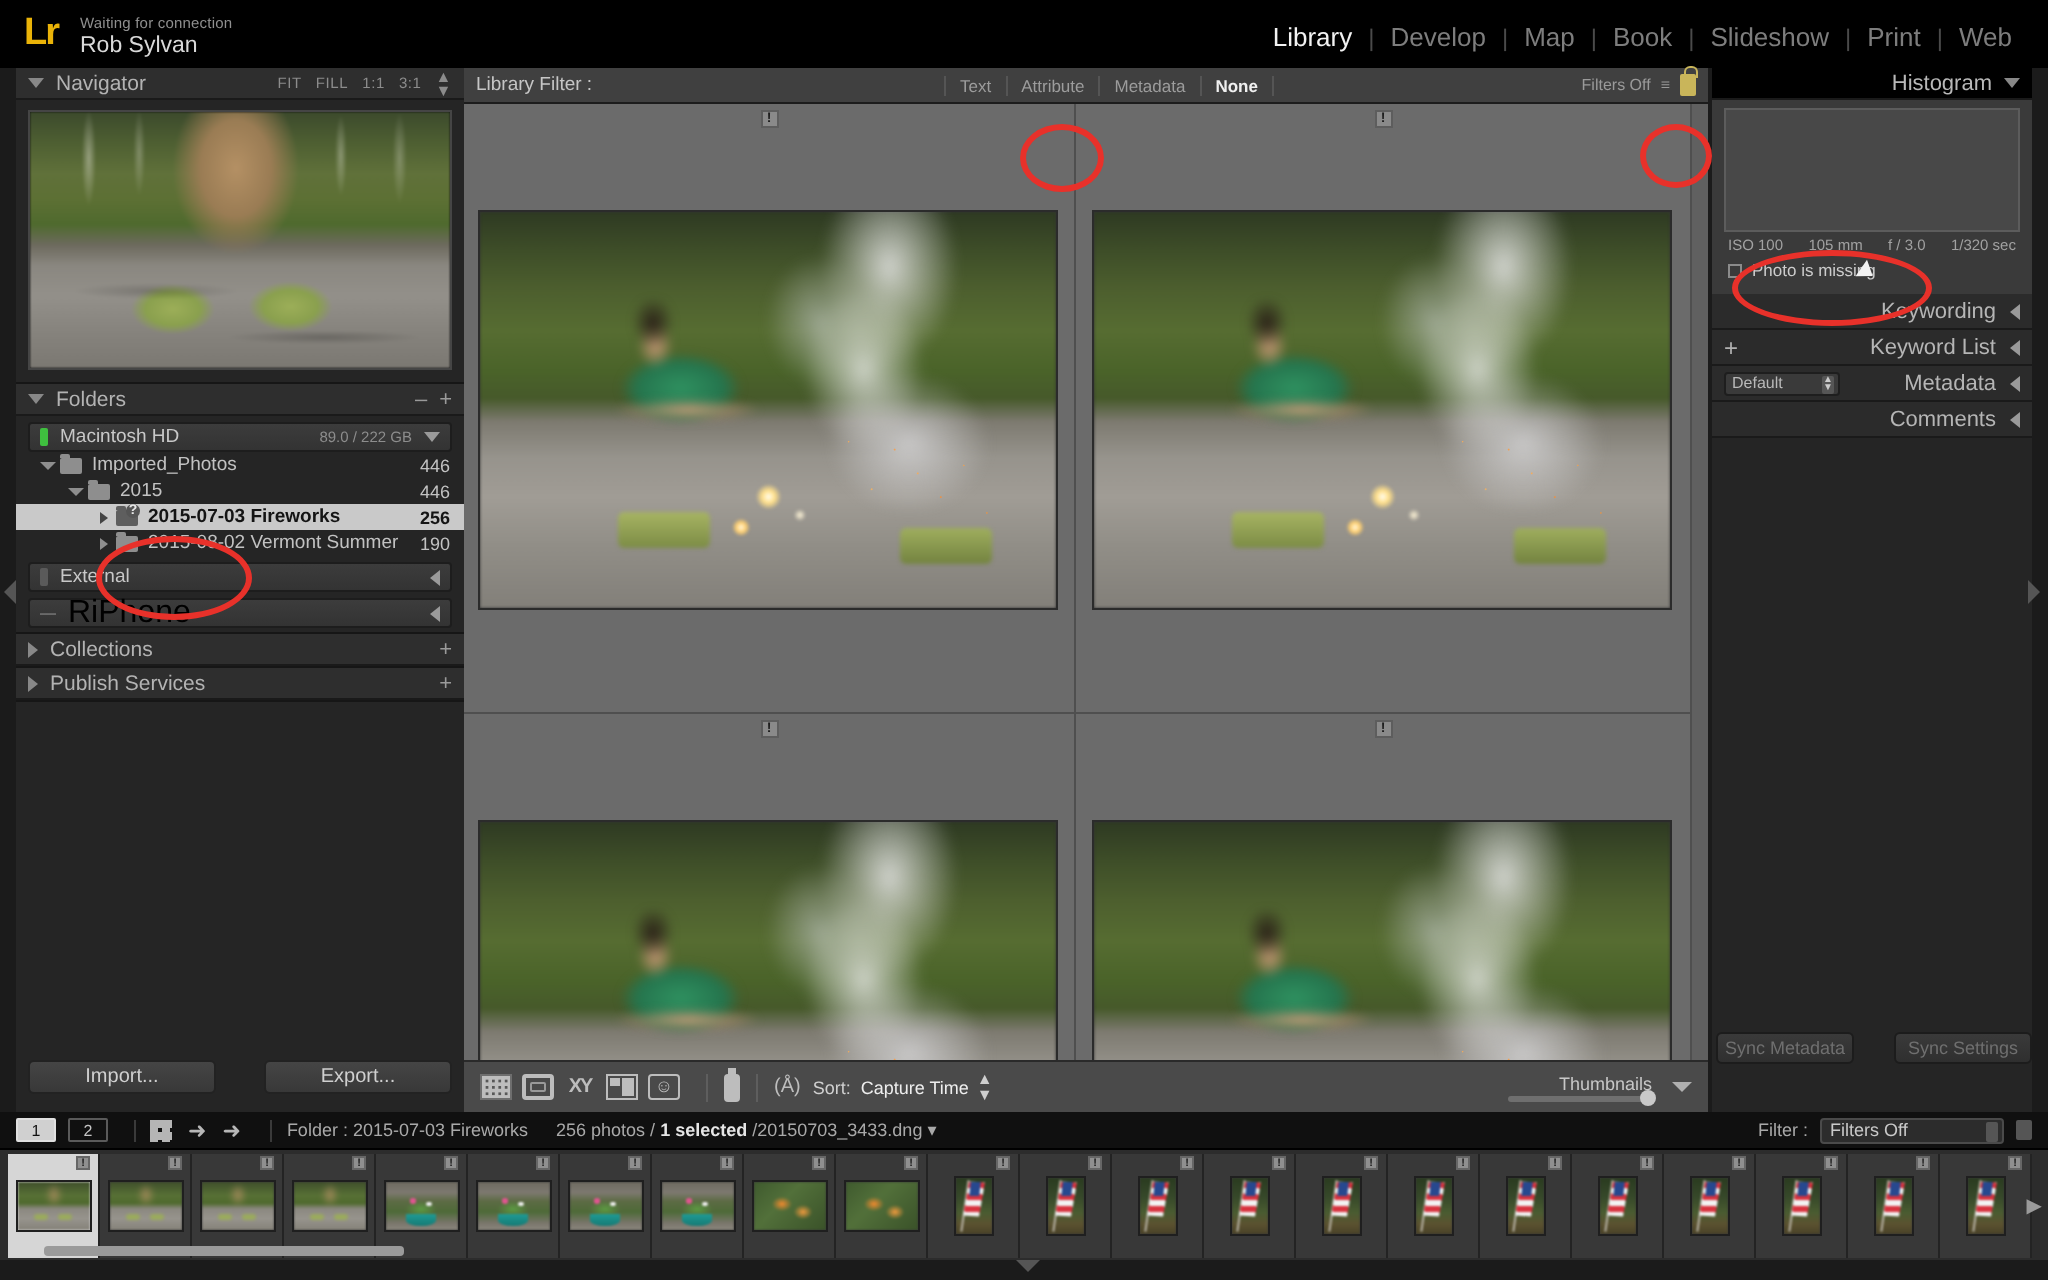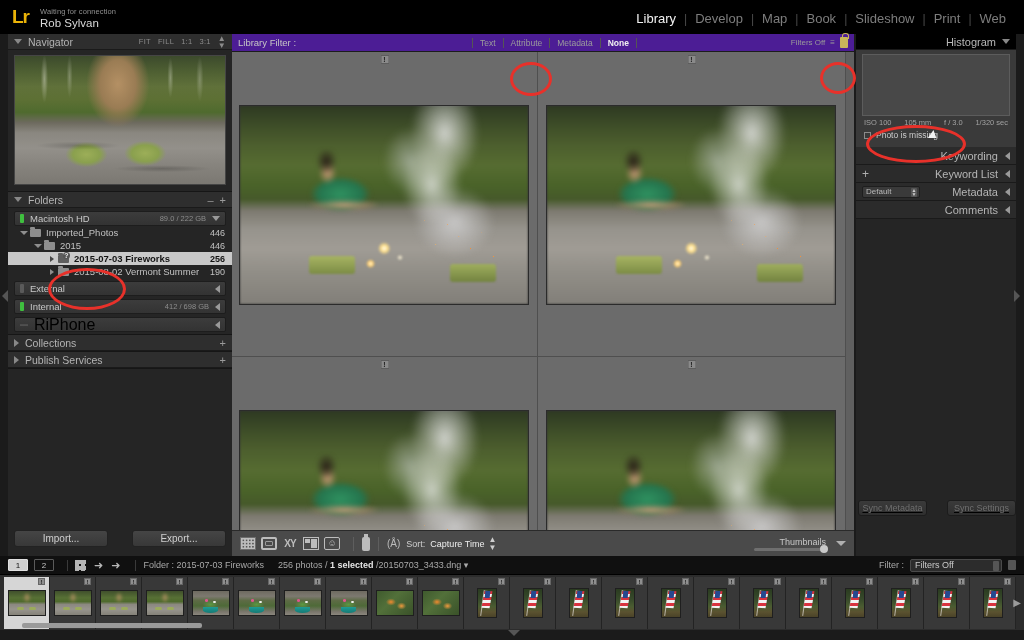--- a/index.html
+++ b/index.html
@@ -135,21 +135,21 @@
   }
   .lr-btn {
     flex: 1; height: 17px; background: linear-gradient(to bottom,#454545,#383838);
     border: 1px solid #222; border-radius: 3px; color: #cfcfcf; font-size: 10px;
     display: flex; align-items: center; justify-content: center; cursor: default;
   }
 
   
   .center { position: absolute; left: 232px; top: 34px; width: 622px; height: 522px; }
   .filterbar {
-    position: relative; height: 18px; background: #4c1d95; border-bottom: 1px solid #1c1c1c;
+    position: relative; height: 18px; background: #404040; border-bottom: 1px solid #1c1c1c;
     display: flex; align-items: center; padding: 0 6px;
   }
   .filterbar .lbl { color: #c6c6c6; font-size: 9.5px; }
   .filterbar .mid { position: absolute; left: 240px; display: flex; align-items: center; gap: 0; }
   .filterbar .fitem { color: #9c9c9c; font-size: 8.5px; padding: 0 7px; border-left: 1px solid #555; }
   .filterbar .fitem.act { color: #f0f0f0; font-weight: bold; }
   .filterbar .fitem.last { border-right: 1px solid #555; }
   .filterbar .rt { margin-left: auto; display: flex; align-items: center; gap: 5px; }
   .filterbar .rt .txt { color: #9a9a9a; font-size: 8px; }
   .lock {
@@ -298,22 +298,22 @@
   }
   .hist-wrap { padding: 4px 6px 3px 6px; background: #3a3a3a; margin: 0; }
   .hist-box { height: 62px; background: #484848; border: 1px solid #5c5c5c; }
   .exif { display: flex; align-items: baseline; justify-content: space-between; padding: 2px 2px 0 2px; }
   .exif span { color: #a2a2a2; font-size: 7.5px; }
   .missing-row { display: flex; align-items: center; padding: 3px 2px 4px 2px; }
   .missing-box { width: 7px; height: 7px; border: 1px solid #8b8b8b; margin-right: 5px; }
   .missing-row .mt { color: #cccccc; font-size: 8.5px; }
 
   .rp-buttons {
-    position: absolute; left: 858px; top: 500px; width: 158px; height: 22px;
-    display: flex; gap: 20px; text-decoration: underline;
+    position: absolute; left: 858px; top: 516px; width: 158px; height: 22px;
+    display: flex; gap: 20px;
   }
   .sync-btn {
     flex: 1; height: 16px; background: linear-gradient(to bottom,#3a3a3a,#2f2f2f);
     border: 1px solid #1c1c1c; border-radius: 3px; color: #6f6f6f; font-size: 9px;
     display: flex; align-items: center; justify-content: center;
   }
 
   
   .edge-arrow { position: absolute; width: 8px; height: 16px; }
   .ea-left  { left: 2px;  top: 290px; }
@@ -527,28 +527,20 @@
 
         <div class="vol-row">
           <div class="led off"></div>
           <div class="vname">External</div>
           <div class="vsize"></div>
           <div class="vtri">
               <div class="tri-lf-sm"></div>
             </div>
         </div>
 
-        <div class="vol-row">
-          <div class="led"></div>
-          <div class="vname">Internal</div>
-          <div class="vsize">412 / 698 GB</div>
-          <div class="vtri">
-              <div class="tri-lf-sm"></div>
-            </div>
-        </div>
 
         <div class="simple-row">
           <span class="phone-ico">⎯⎯</span>
           <div class="vname">RiPhone</div>
           <div class="vtri" style="margin-left:auto">
               <div class="tri-lf-sm"></div>
             </div>
         </div>
       </div>
     </div>

